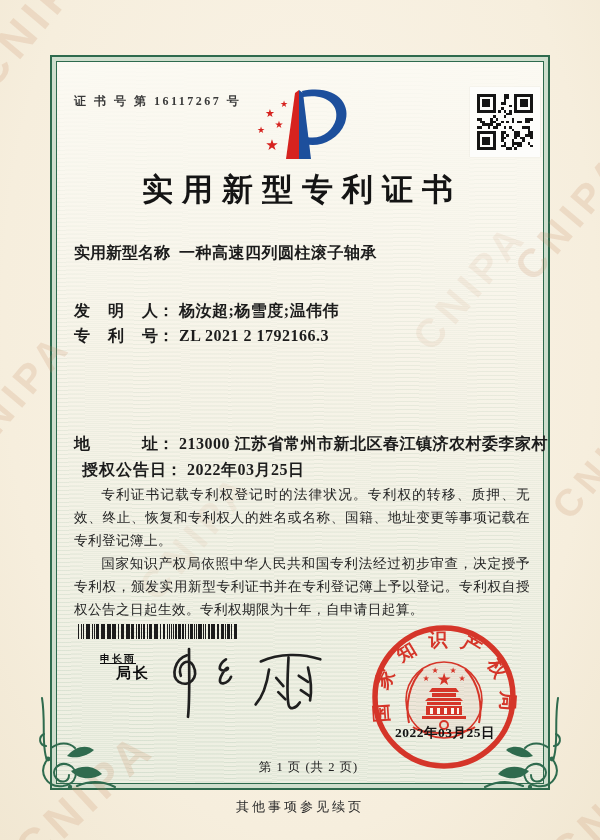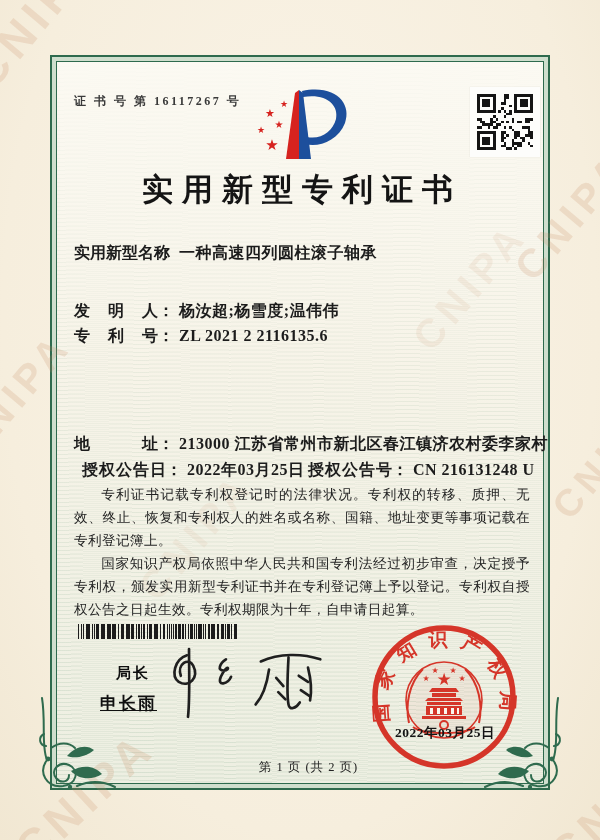--- a/index.html
+++ b/index.html
@@ -32,22 +32,22 @@
   .fvalue{font-weight:600;letter-spacing:0.5px;}
   
   .bodytext{position:absolute;left:74px;top:483px;width:456px;font-size:13.6px;line-height:23px;
             color:#242424;text-align:justify;}
   .bodytext p{margin:0;text-indent:2em;letter-spacing:0.4px;}
   
   .barcode{position:absolute;left:78px;top:624px;width:162px;height:15px;}
   
   .sigtitle{position:absolute;left:116px;top:664px;font-family:Liberation Serif, serif;
             font-size:15px;font-weight:600;color:#101010;letter-spacing:2px;}
-  .signame{position:absolute;left:100px;top:692px;font-family:"Liberation Sans","DejaVu Sans",sans-serif;
-            font-size:17px;font-weight:600;color:#101010;letter-spacing:2px;text-decoration:underline;}
+  .signame{position:absolute;left:100px;top:652px;font-family:"Liberation Sans","DejaVu Sans",sans-serif;
+            font-size:10px;font-weight:600;color:#101010;letter-spacing:2px;text-decoration:underline;}
   .sigscript{position:absolute;left:158px;top:645px;width:180px;height:80px;}
   
   .seal{position:absolute;left:368px;top:621px;width:152px;height:152px;opacity:0.93;}
   .sealdate{position:absolute;left:372px;top:724px;width:146px;text-align:center;font-size:13.5px;
             color:#141414;font-weight:600;letter-spacing:0.5px;}
   
   .pagenum{position:absolute;left:0;right:0;top:759px;text-align:center;font-size:12.5px;color:#222;letter-spacing:1px;margin-left:17px;}
   .contnote{position:absolute;left:0;right:0;top:798px;text-align:center;font-size:13px;color:#2a2a2a;letter-spacing:3px;}
   .ornament{position:absolute;width:80px;height:96px;}
   .orn-l{left:37px;top:696px;}
@@ -316,30 +316,27 @@
 
   <div class="title">实用新型专利证书</div>
 
   <div class="field" style="top:243px;">
     <span class="flabel">实用新型名称</span><span class="fcolon">：</span><span class="fvalue">一种高速四列圆柱滚子轴承</span>
   </div>
   <div class="field" style="top:301px;">
     <span class="flabel">发明人</span><span class="fcolon">：</span><span class="fvalue">杨汝超;杨雪度;温伟伟</span>
   </div>
   <div class="field" style="top:326px;">
-    <span class="flabel">专利号</span><span class="fcolon">：</span><span class="fvalue">ZL 2021 2 2116135.6</span>
+    <span class="flabel">专利号</span><span class="fcolon">：</span><span class="fvalue">ZL 2021 2 1792166.3</span>
   </div>
   <div class="field" style="top:434px;">
     <span class="flabel">地址</span><span class="fcolon">：</span><span class="fvalue">213000 江苏省常州市新北区春江镇济农村委李家村</span>
   </div>
   <div class="field" style="top:460px;margin-left:8px;">
     <span class="flabel">授权公告日</span><span class="fcolon">：</span><span class="fvalue">2022年03月25日</span>
-  </div>
-  <div class="field" style="top:460px;left:308px;">
-    <span class="flabel">授权公告号</span><span class="fcolon">：</span><span class="fvalue">CN 216131248 U</span>
   </div>
 
   <div class="bodytext">
     <p>专利证书记载专利权登记时的法律状况。专利权的转移、质押、无效、终止、恢复和专利权人的姓名或名称、国籍、地址变更等事项记载在专利登记簿上。</p>
     <p>国家知识产权局依照中华人民共和国专利法经过初步审查，决定授予专利权，颁发实用新型专利证书并在专利登记簿上予以登记。专利权自授权公告之日起生效。专利权期限为十年，自申请日起算。</p>
   </div>
 
   <svg class="barcode" id="barcode" viewBox="0 0 162 15" preserveAspectRatio="none">
       <rect x="0" y="0" width="1" height="15" fill="#1c1c1c"></rect>
       <rect x="3" y="0" width="1" height="15" fill="#1c1c1c"></rect>
@@ -443,14 +440,15 @@
         <circle cx="76" cy="104" r="4"></circle>
         <path d="M41,102 C37,84 41,62 55,48"></path>
         <path d="M111,102 C115,84 111,62 97,48"></path>
         <path d="M45,106 C55,114 97,114 107,106"></path>
       </g>
     </g>
   </svg>
   <div class="sealdate">2022年03月25日</div>
 
   <div class="pagenum">第 1 页 (共 2 页)</div>
+  <div class="contnote">其他事项参见续页</div>
 
 </div>
 
 </body></html>

